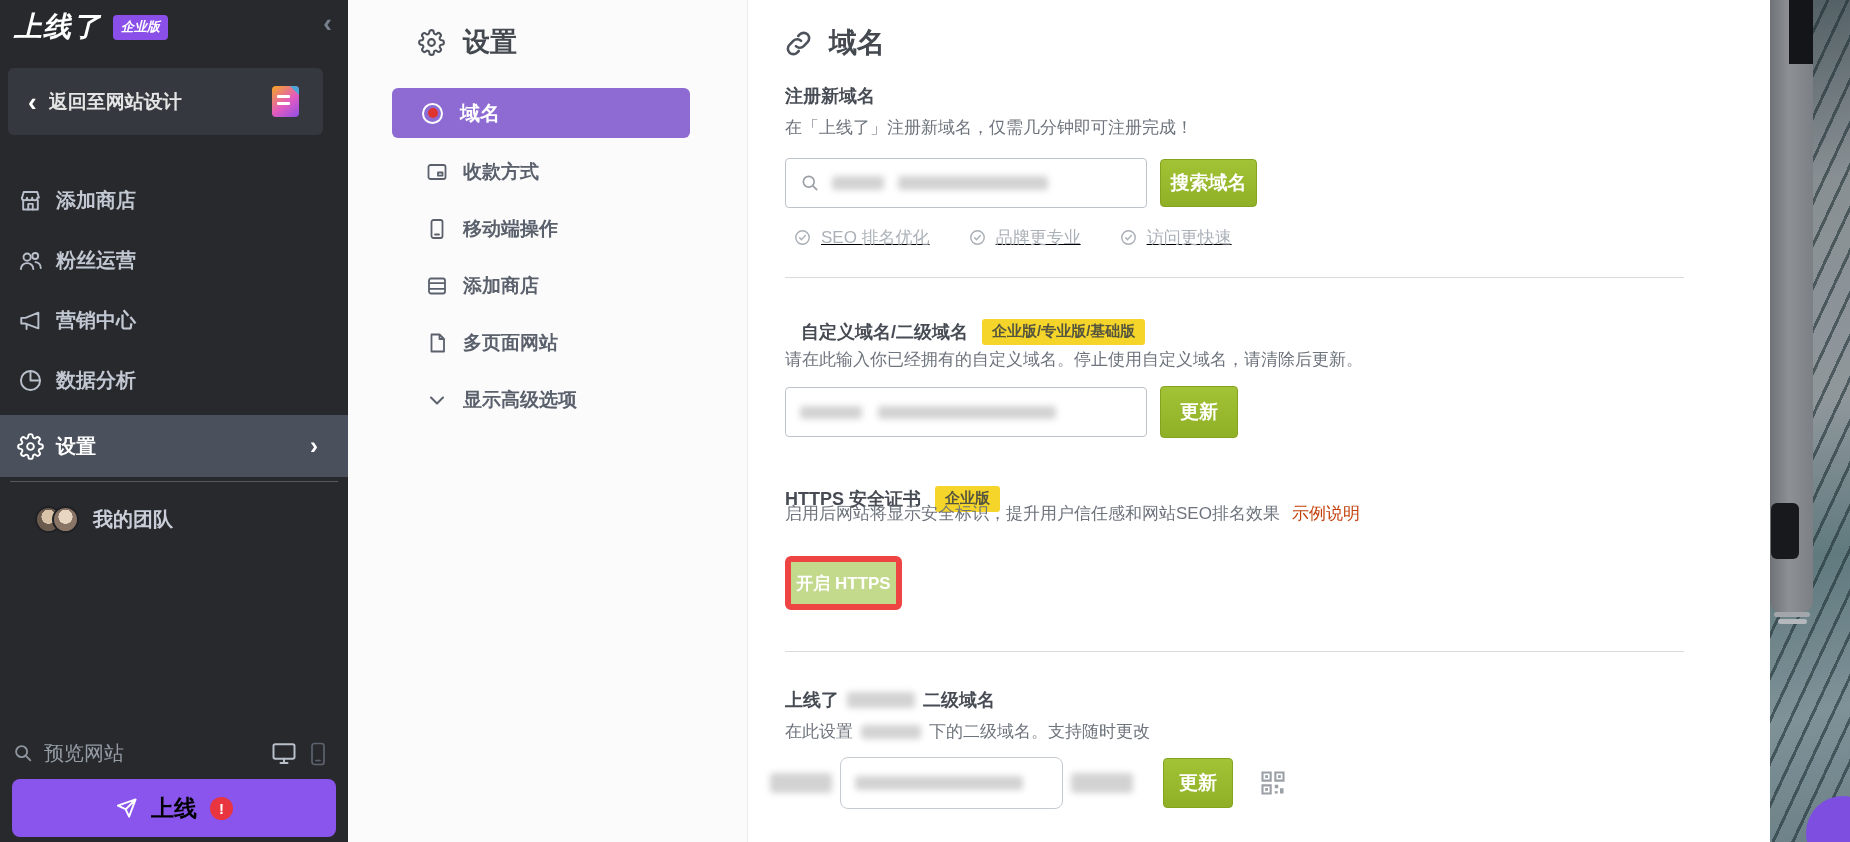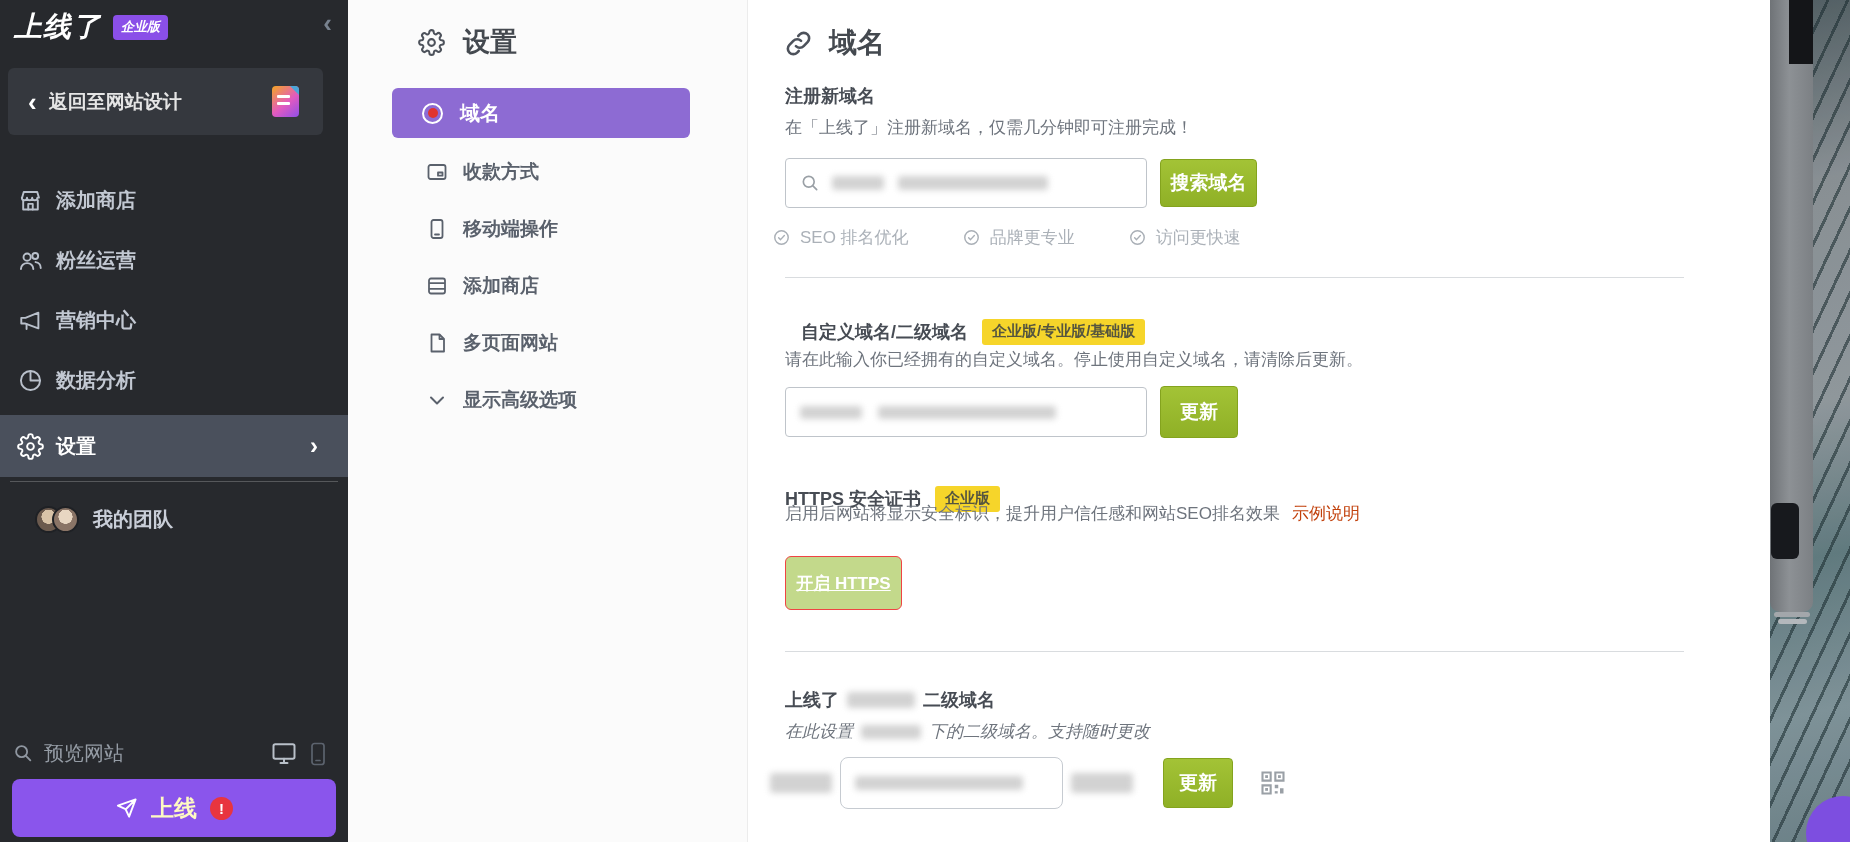--- a/index.html
+++ b/index.html
@@ -35,21 +35,21 @@
   .avatar { width:27px; height:27px; border-radius:50%; border:2px solid #1f2125; background:radial-gradient(circle at 50% 38%,#d8c3a8 0 38%,#6b5a4e 39% 100%); }
   .avatar.a2 { margin-left:-10px; background:radial-gradient(circle at 50% 38%,#e8d6c2 0 38%,#8a7466 39% 100%); }
   .team-label { margin-left:14px; font-size:20px; font-weight:700; color:#c9ced8; }
   .preview-row { position:absolute; left:0; top:733px; width:100%; height:40px; display:flex; align-items:center; padding-left:12px; cursor:pointer; }
   .preview-row .icn { width:22px; height:22px; color:#8f96a0; margin-right:10px; }
   .preview-label { font-size:20px; color:#959ca5; }
   .monitor-btn { position:absolute; right:50px; top:6px; width:28px; height:28px; color:#b9c0c9; cursor:pointer; }
   .phone-btn { position:absolute; right:22px; top:9px; width:16px; height:24px; color:#5c636e; cursor:pointer; }
   .publish-btn { position:absolute; left:12px; top:779px; width:324px; height:58px; background:#8a55ec; border:none; border-radius:8px; display:flex; align-items:center; justify-content:center; gap:13px; cursor:pointer; }
   .publish-btn .icn { width:23px; height:23px; color:#fff; }
-  .publish-label { color:#fef9c3; font-size:23px; font-weight:700; }
+  .publish-label { color:#000000; font-size:23px; font-weight:700; }
   .alert-badge { width:23px; height:23px; border-radius:50%; background:#e8353f; color:#fff; font-size:15px; font-weight:800; display:flex; align-items:center; justify-content:center; }
 
   
   .col2 { position:absolute; left:348px; top:0; width:400px; height:842px; background:#fbfbfb; border-right:1px solid #ececec; }
   .col2-header { position:absolute; left:70px; top:24px; display:flex; align-items:center; gap:18px; }
   .col2-header .icn { width:27px; height:27px; color:#4d525b; }
   .col2-title { font-size:27px; font-weight:800; color:#44494f; }
   .nav-selected { position:absolute; left:44px; top:88px; width:298px; height:50px; background:#8d6bd3; border-radius:6px; display:flex; align-items:center; padding-left:30px; gap:17px; cursor:pointer; }
   .domain-icon { width:21px; height:21px; border:2.5px solid #fff; border-radius:50%; position:relative; flex:none; }
   .domain-icon::after { content:""; position:absolute; left:50%; top:50%; transform:translate(-50%,-50%); width:10px; height:10px; border-radius:50%; background:#e0342e; }
@@ -65,22 +65,22 @@
   .main-header .icn { width:31px; height:31px; color:#4d525b; }
   .main-title { font-size:28px; font-weight:800; color:#44494f; }
   .sec-title { position:absolute; left:37px; font-size:18px; font-weight:700; color:#474c54; display:flex; align-items:center; }
   .sec-desc { position:absolute; left:37px; font-size:17px; color:#6e747d; display:flex; align-items:center; }
   .yellow-badge { margin-left:14px; background:#f6d52a; color:#55553f; font-size:15px; font-weight:700; padding:3px 10px 4px; border-radius:3px; }
   .field-row { position:absolute; left:37px; display:flex; align-items:center; }
   .fake-input { background:#fff; border:1.5px solid #bfc4ca; border-radius:4px; display:flex; align-items:center; padding:0 14px; cursor:text; }
   .fake-input .icn { width:20px; height:20px; color:#9aa0a6; margin-right:12px; flex:none; }
   .redact { display:inline-block; background:#c7c7c7; border-radius:3px; filter:blur(3px); opacity:.8; }
   .green-btn { background:linear-gradient(#a3c336,#8fb026); border:1px solid #84a31e; border-radius:4px; color:#fff; font-weight:700; cursor:pointer; display:flex; align-items:center; justify-content:center; }
-  .green-btn.disabled { background:#c3d98b; border:1px solid #ef4444; cursor:default;text-decoration:underline; }
-  .benefits { position:absolute; left:24px; top:226px; display:flex; gap:53px; }
+  .green-btn.disabled { background:#c3d98b; border:6px solid #ef4444; cursor:default; }
+  .benefits { position:absolute; left:45px; top:226px; display:flex; gap:38px;text-decoration:underline; }
   .benefit { display:flex; align-items:center; gap:9px; }
   .benefit .icn { width:19px; height:19px; color:#a9afb6; }
   .benefit .lbl { font-size:17px; color:#abb1b8; }
   .divider { position:absolute; left:37px; width:899px; height:1px; background:#d9dcdf; }
   .link { color:#c2410c; cursor:pointer; margin-left:12px; }
   .qr-btn { width:28px; height:28px; color:#9aa0a6; cursor:pointer; }
 
   
   .sliver { position:absolute; left:1770px; top:0; width:80px; height:842px; overflow:hidden;
     background:
@@ -354,21 +354,21 @@
       <span class="link">示例说明</span>
     </div>
     <button class="green-btn disabled" style="position:absolute;left:37px;top:556px;width:117px;height:54px;font-size:17px;border-radius:6px;">开启 HTTPS</button>
     <div class="divider" style="top:651px;"></div>
 
     <div class="sec-title" style="top:688px;">
       <span>上线了</span>
       <span class="redact" style="width:68px;height:16px;margin:0 8px;"></span>
       <span>二级域名</span>
     </div>
-    <div class="sec-desc" style="top:720px;font-style:italic;">
+    <div class="sec-desc" style="top:720px;">
       <span>在此设置</span>
       <span class="redact" style="width:60px;height:14px;margin:0 8px;"></span>
       <span>下的二级域名。支持随时更改</span>
     </div>
     <div class="field-row" style="top:757px;left:22px;">
       <span class="redact" style="width:62px;height:20px;"></span>
       <div class="fake-input" style="width:223px;height:52px;margin-left:8px;border-radius:8px;border-color:#c6cbd1;">
         <span class="redact" style="width:168px;height:14px;"></span>
       </div>
       <span class="redact" style="width:62px;height:20px;margin-left:8px;"></span>

